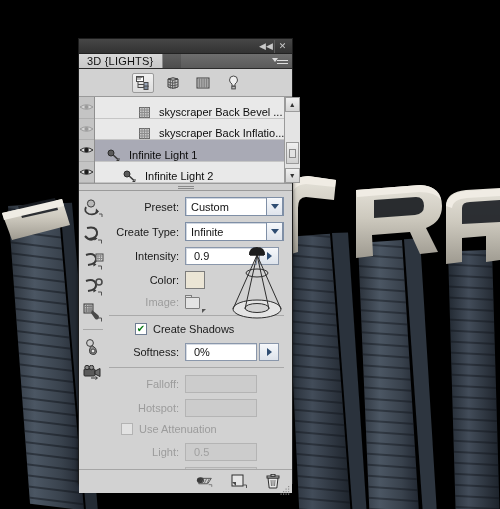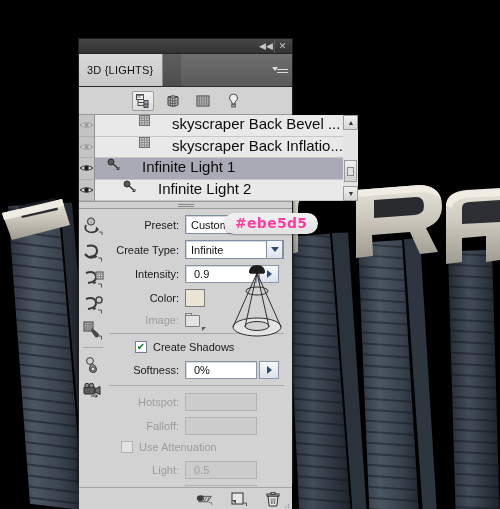--- a/index.html
+++ b/index.html
@@ -39,21 +39,21 @@
   }
   .tb-btn {
     width: 16px; height: 13px;
     display: flex; align-items: center; justify-content: center;
     color: #c9c9c9; font-size: 9px; line-height: 1;
     cursor: pointer;
   }
   .tb-btn.sep { border-left: 1px solid #5a5a5a; }
 
   .tabstrip {
-    height: 33px;
+    height: 15px;
     background: linear-gradient(#5e5e5e,#4d4d4d);
     display: flex; align-items: stretch;
     border-bottom: 1px solid #2b2b2b;
     gap: 18px;
   }
   .tab {
     background: linear-gradient(#d8d8d8,#c9c9c9);
     color: #111;
     font-size: 11px;
     display: flex; align-items: center;
@@ -104,23 +104,23 @@
     width: 22px; background: #c4c4c4;
     border-right: 1px solid #8f8f8f;
     display:flex; flex-direction:column;
   }
   .eyecell {
     height: 21.5px; display:flex; align-items:center; justify-content:center;
     border-bottom: 1px solid #b0b0b0; cursor:pointer;
   }
   .listcol { flex:1; background:#e9e9e9; display:flex; flex-direction:column; }
   .lrow {
-    height: 21.5px; display:flex; align-items:flex-start; gap:22px;
+    height: 21.5px; display:flex; align-items:flex-end; gap:9px;
     padding-left: 28px; border-bottom: 1px solid #c6c6c6;
-    font-size: 15px; color:#0c0c0c; cursor:pointer;
+    font-size: 11px; color:#0c0c0c; cursor:pointer;
     white-space:nowrap; overflow:hidden;
   }
   .lrow.child { padding-left: 44px; }
   .lrow.sel { background: #a9aab5; font-weight: normal; }
   .scrollbar {
     width: 15px; background:#d8d8d8; border-left:1px solid #9a9a9a;
     display:flex; flex-direction:column; align-items:center;
   }
   .sbtn {
     width:15px; height:15px; display:flex;align-items:center;justify-content:center;
@@ -563,21 +563,20 @@
           <div class="flabel">Intensity:</div>
           <div class="numfield">
             <span>0.9</span>
           </div>
           <div class="stepbtn"></div>
         </div>
 
         <div class="frow">
           <div class="flabel">Color:</div>
           <div class="swatch"></div>
-          <div class="tooltip">#ebe5d5</div>
         </div>
 
         <div class="frow">
           <div class="flabel dim">Image:</div>
           <div class="folderbtn">
             <span class="tab2"></span>
               <span class="fd"></span>
               <span class="cursor2"></span>
           </div>
         </div>
@@ -593,28 +592,28 @@
           <div class="flabel">Softness:</div>
           <div class="numfield">
             <span>0%</span>
           </div>
           <div class="stepbtn"></div>
         </div>
 
         <div class="hr"></div>
 
         <div class="frow">
-          <div class="flabel dim">Hotspot:</div>
+          <div class="flabel dim">Falloff:</div>
           <div class="dimfield">
             <span></span>
           </div>
         </div>
 
         <div class="frow">
-          <div class="flabel dim">Falloff:</div>
+          <div class="flabel dim">Hotspot:</div>
           <div class="dimfield">
             <span></span>
           </div>
         </div>
 
         <div class="checkrow" style="margin-left:12px">
           <div class="cbox dim"></div>
           <div class="cklabel dim">Use Attenuation</div>
         </div>
 

